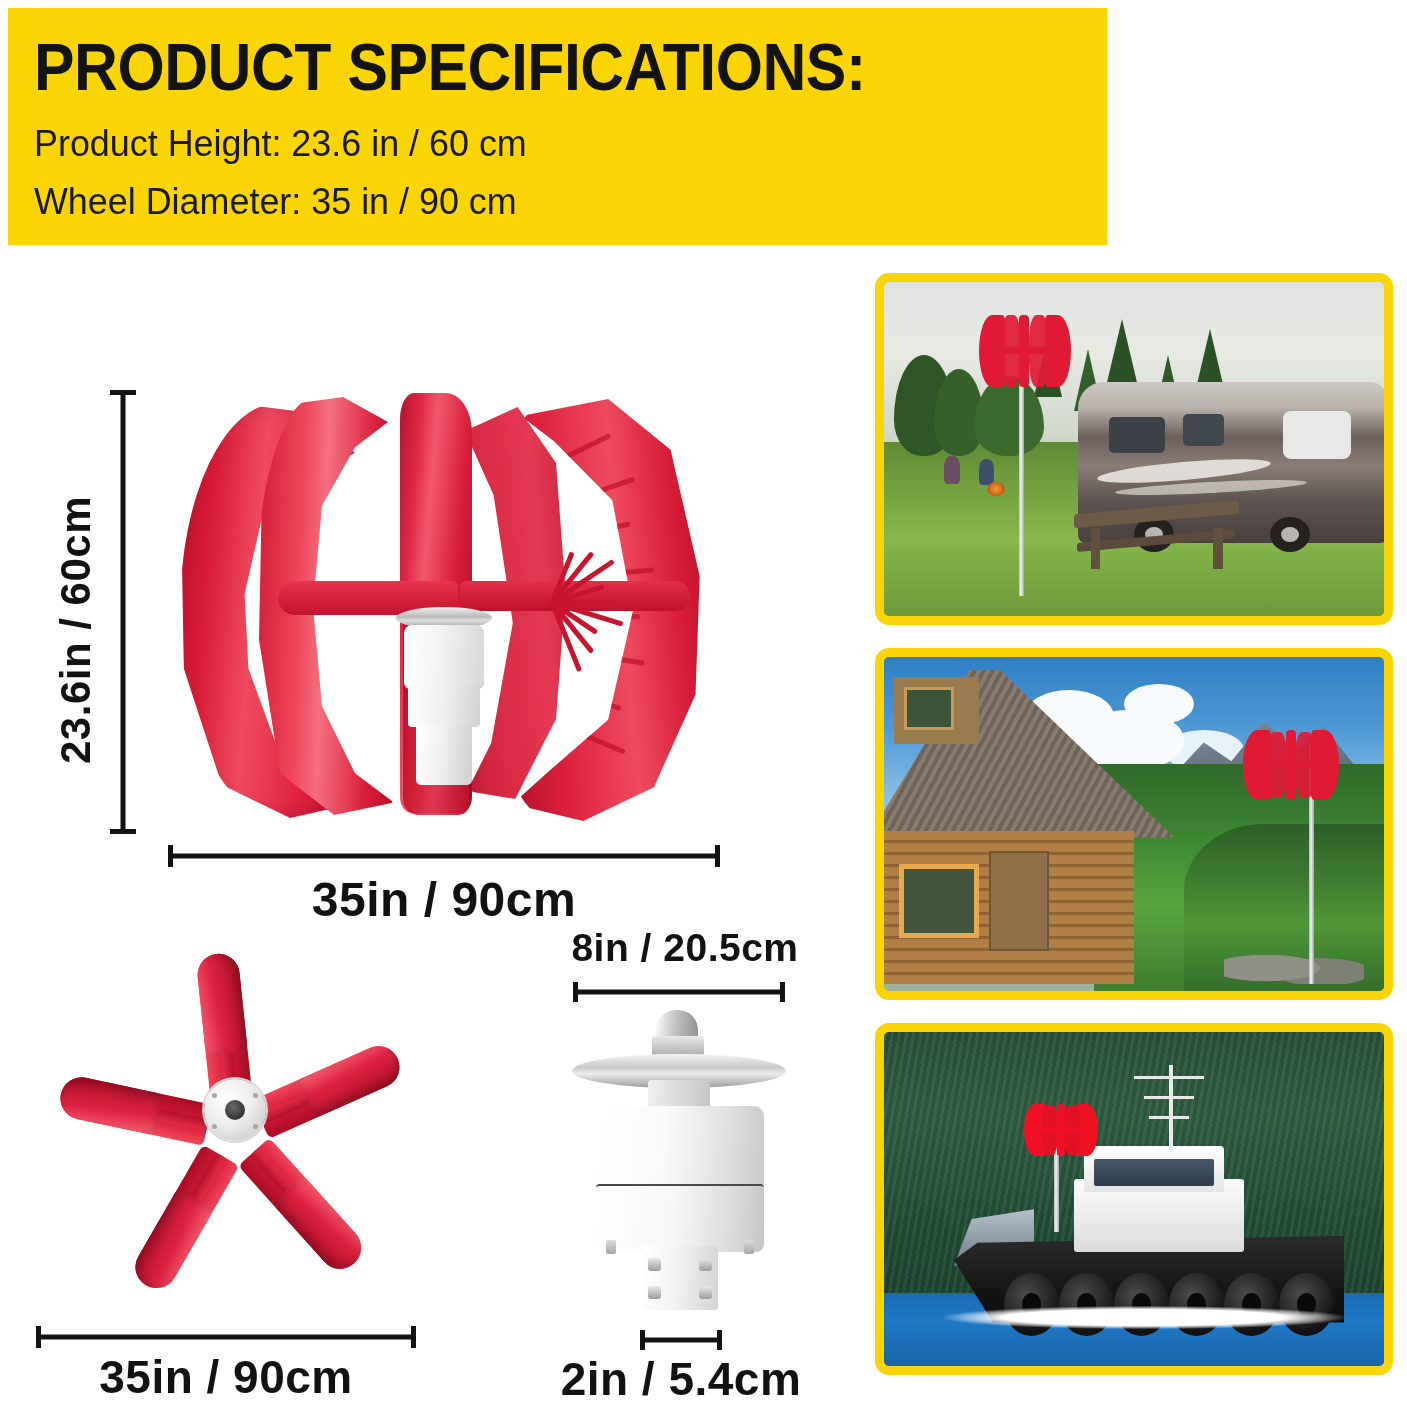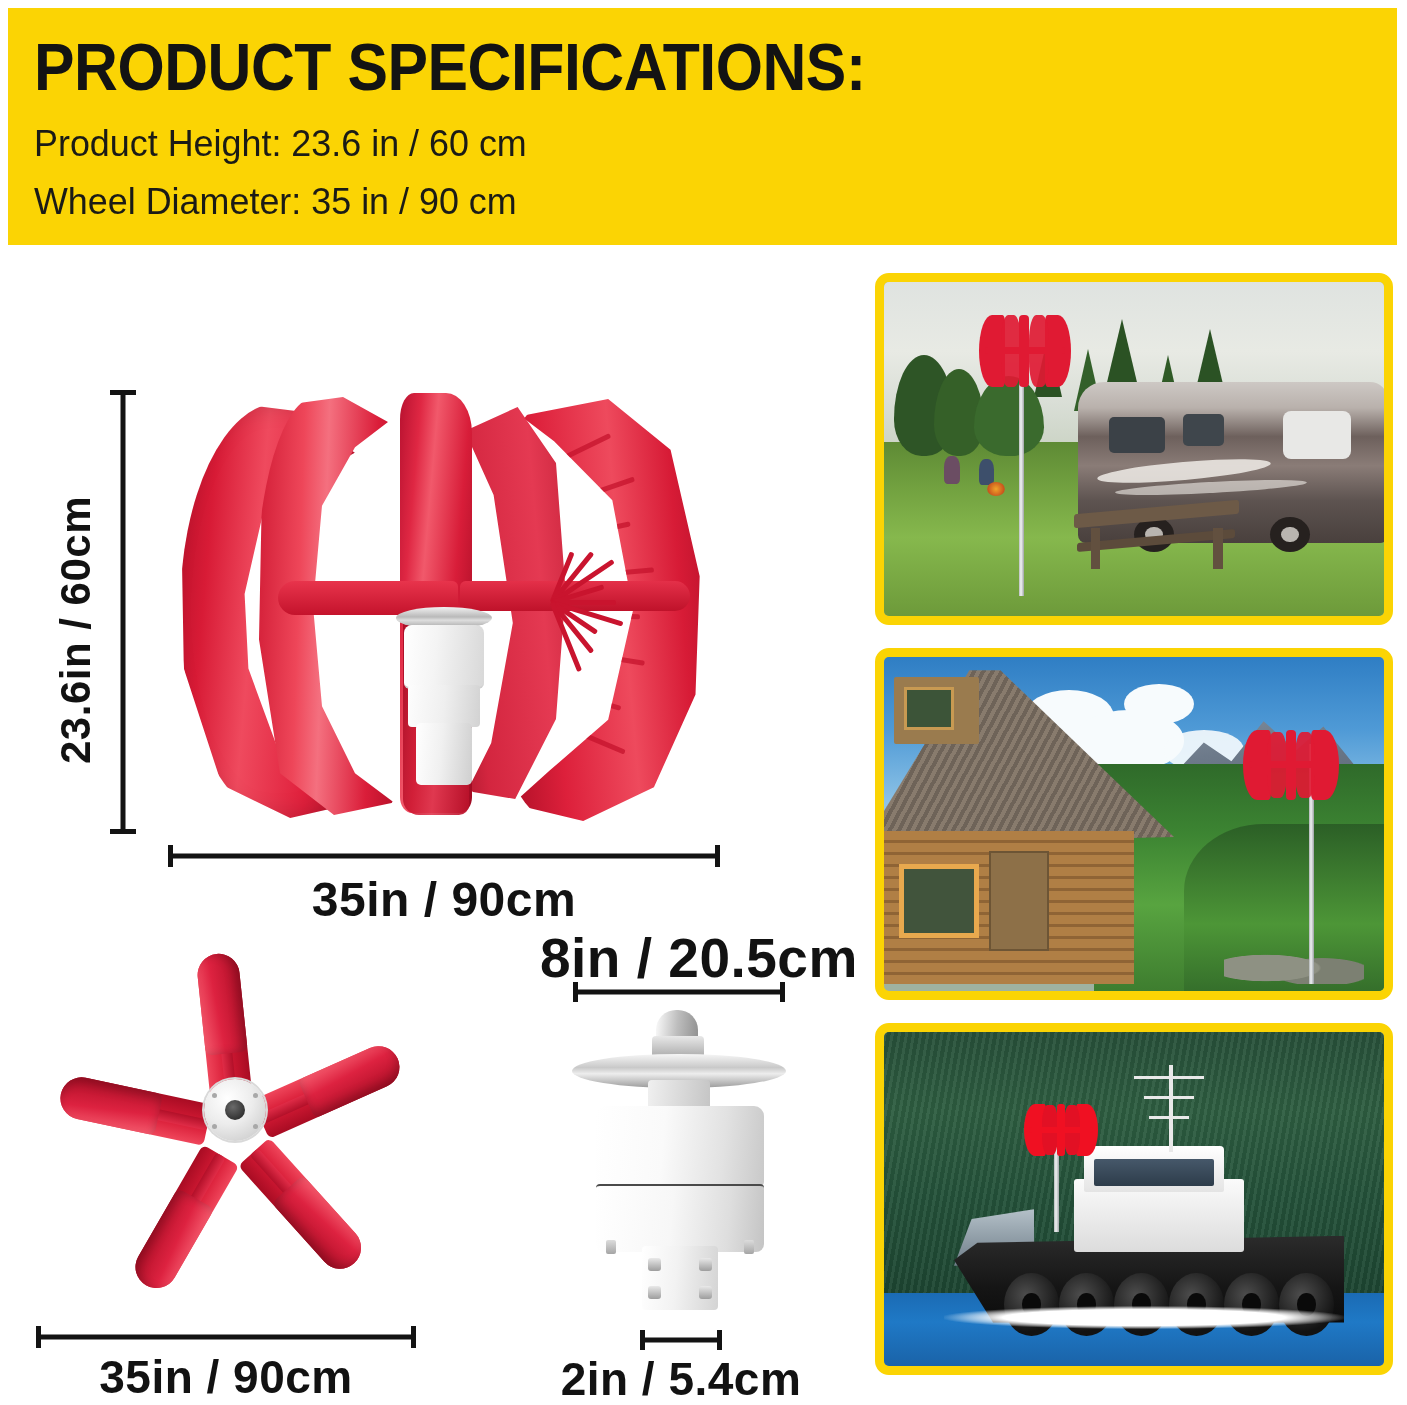--- a/index.html
+++ b/index.html
@@ -6,21 +6,21 @@
   body{
     width:1407px;height:1405px;
     background:#ffffff;
     font-family:"Liberation Sans", sans-serif;
     overflow:hidden;
     position:relative;
   }
 
   
   #spec-banner{
-    position:absolute;left:8px;top:8px;width:1389px;height:237px;
+    position:absolute;left:8px;top:8px;width:1099px;height:237px;
     background:#FBD404;
     box-sizing:border-box;
     padding:22px 0 0 26px;
   }
   #spec-title{
     font-family:"Liberation Sans Narrow","Liberation Sans",sans-serif;
     font-weight:bold;
     font-size:66px;
     line-height:74px;
     letter-spacing:-0.5px;
@@ -408,21 +408,21 @@
   </div>
 </div>
 
 <div class="dim-h" style="left:36px;top:1326px;height:22px;width:380px;">
   <div class="bar"></div>
     <div class="cap l"></div>
     <div class="cap r"></div>
 </div>
 <div class="dim-text" style="position:absolute;left:36px;top:1350px;width:380px;font-size:46px;text-align:center;">35in / 90cm</div>
 
-<div class="dim-text" style="position:absolute;left:540px;top:926px;width:290px;font-size:55px;text-align:center;">8in / 20.5cm</div>
+<div class="dim-text" style="position:absolute;left:540px;top:926px;width:290px;font-size:39px;text-align:center;">8in / 20.5cm</div>
 <div class="dim-h" style="left:573px;top:982px;height:20px;width:212px;">
   <div class="bar"></div>
     <div class="cap l"></div>
     <div class="cap r"></div>
 </div>
 
 <div id="gen-view">
   <div id="gen-cap"></div>
   <div id="gen-cap2"></div>
   <div id="gen-plate"></div>

